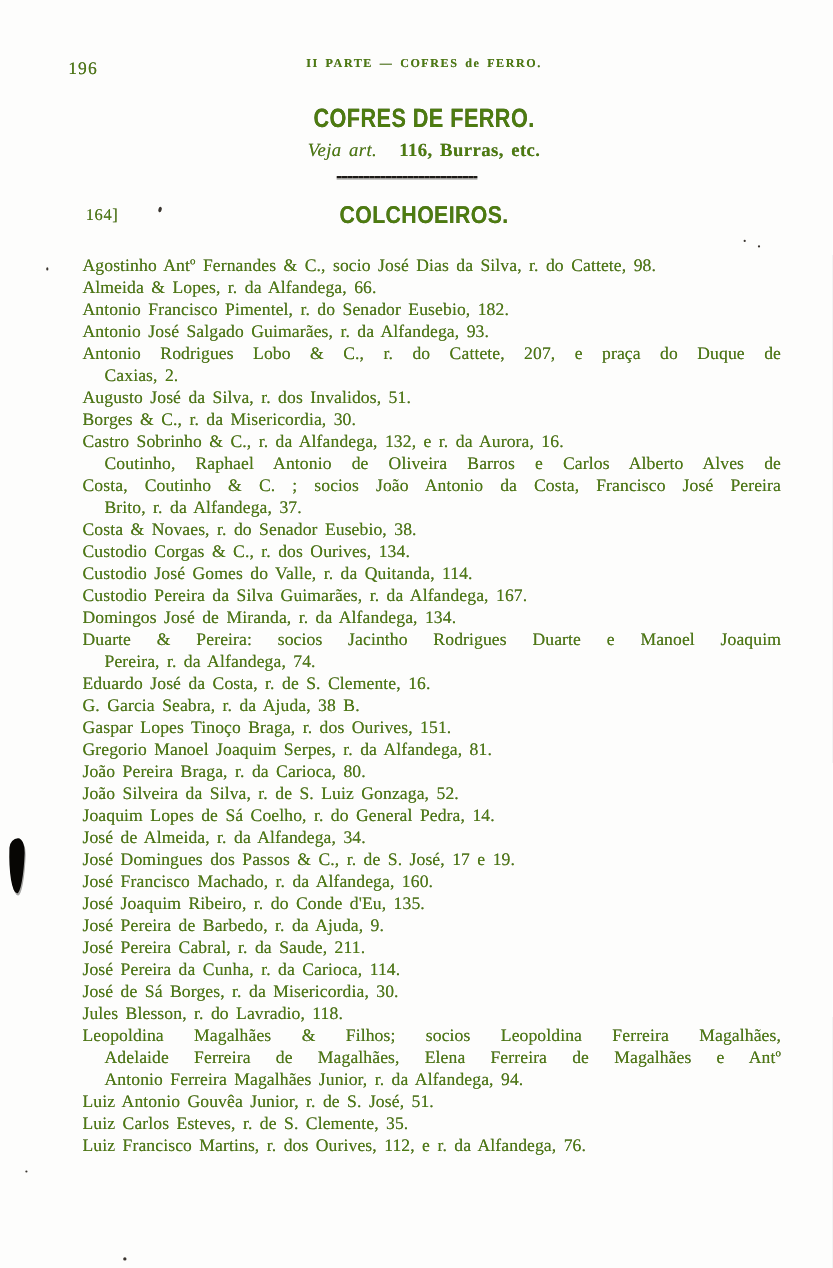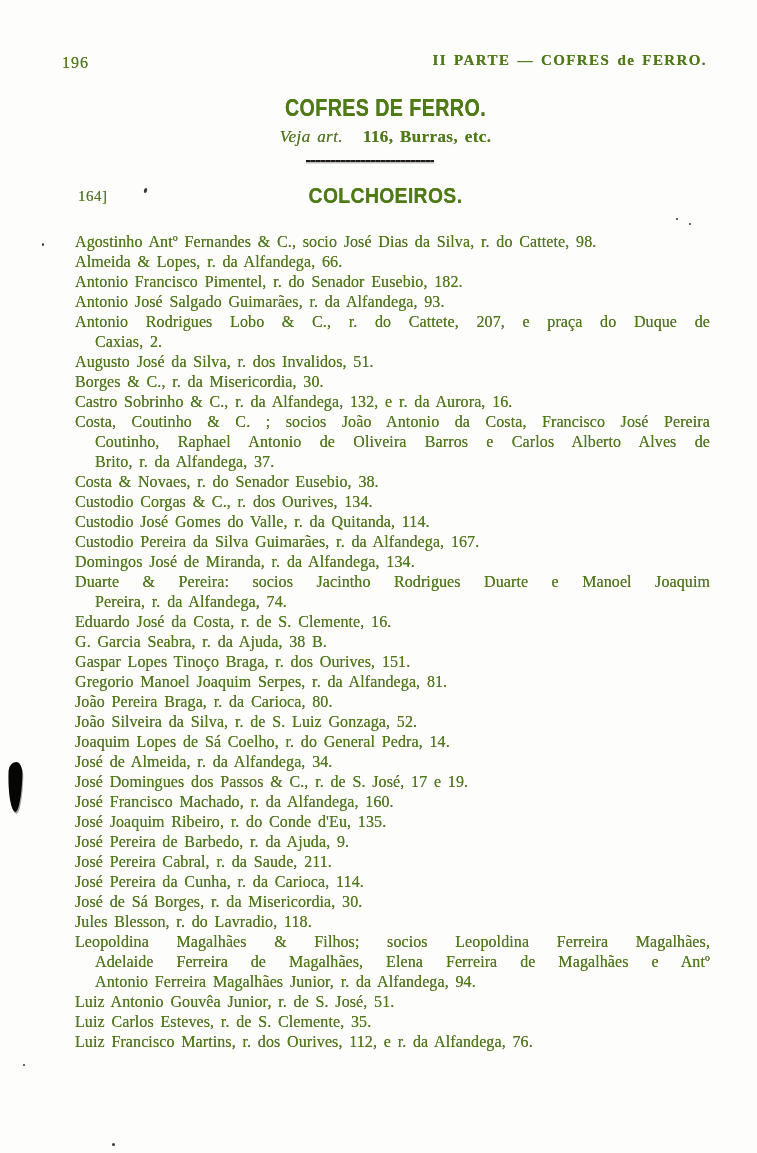--- a/index.html
+++ b/index.html
@@ -14,23 +14,23 @@
     color:#4d7c0f;
   }
   
   .running-header{position:absolute;top:52px;left:0;right:0;height:22px;}
   .page-number{
     position:absolute;left:62px;top:2px;
     font-size:16px;letter-spacing:1px;
     text-shadow:0 0 .5px rgba(10,8,5,.6);
   }
   .running-head{
-    display:block;text-align:right;
+    display:block;text-align:center;
     margin:0 50px 0 64px;
-    font-size:15px;font-weight:700;letter-spacing:1.4px;word-spacing:2px;
+    font-size:11px;font-weight:700;letter-spacing:1.4px;word-spacing:2px;
     text-shadow:0 0 .4px rgba(10,8,5,.5);
   }
   
   .main-title{
     position:absolute;top:94px;left:64px;right:50px;
     text-align:center;margin:0;
     font-family:"Liberation Sans", sans-serif;
     font-size:24px;font-weight:700;letter-spacing:.5px;
     transform:scaleX(.82);transform-origin:center;
     text-shadow:0 0 .6px rgba(10,8,5,.65);
@@ -131,22 +131,22 @@
       <p class="entry">
         <span class="line first">Augusto José da Silva, r. dos Invalidos, 51.</span>
       </p>
       <p class="entry">
         <span class="line first">Borges &amp; C., r. da Misericordia, 30.</span>
       </p>
       <p class="entry">
         <span class="line first">Castro Sobrinho &amp; C., r. da Alfandega, 132, e r. da Aurora, 16.</span>
       </p>
       <p class="entry">
+        <span class="line fill">Coutinho, Raphael Antonio de Oliveira Barros e Carlos Alberto Alves de</span>
         <span class="line first fill">Costa, Coutinho &amp; C. ; socios João Antonio da Costa, Francisco José Pereira</span>
-        <span class="line fill">Coutinho, Raphael Antonio de Oliveira Barros e Carlos Alberto Alves de</span>
         <span class="line">Brito, r. da Alfandega, 37.</span>
       </p>
       <p class="entry">
         <span class="line first">Costa &amp; Novaes, r. do Senador Eusebio, 38.</span>
       </p>
       <p class="entry">
         <span class="line first">Custodio Corgas &amp; C., r. dos Ourives, 134.</span>
       </p>
       <p class="entry">
         <span class="line first">Custodio José Gomes do Valle, r. da Quitanda, 114.</span>

